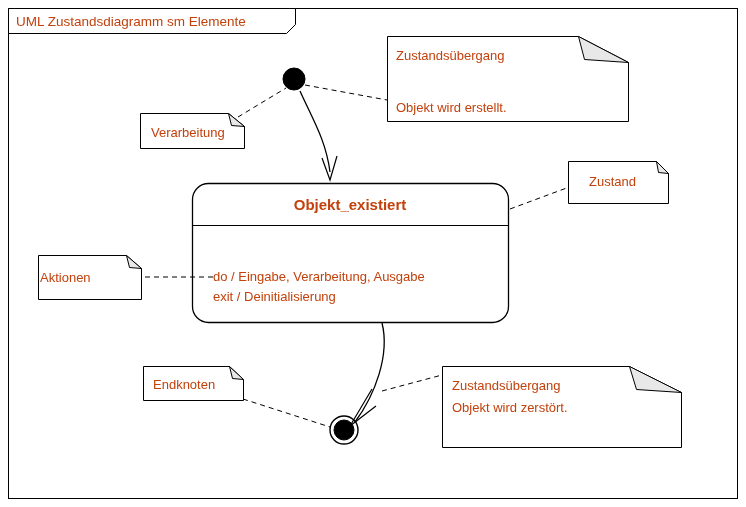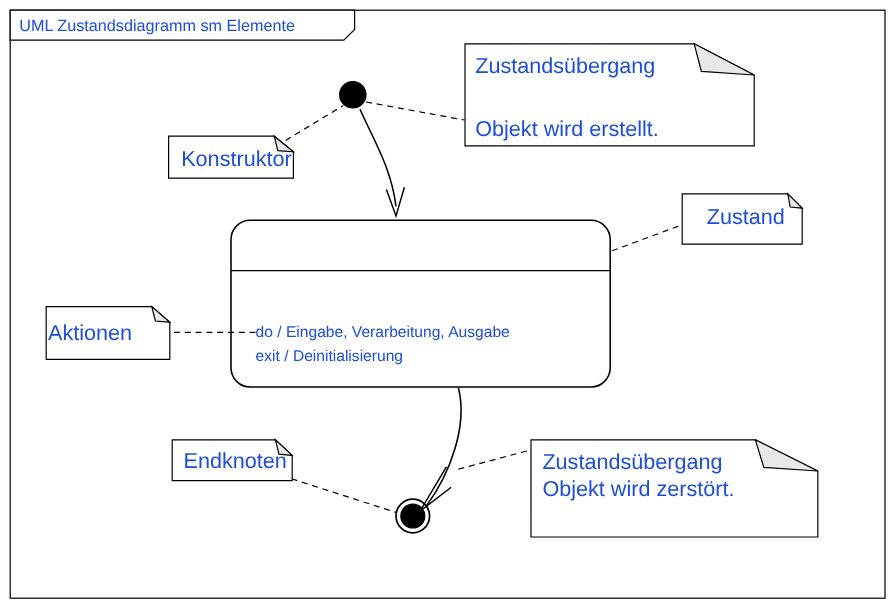--- a/index.html
+++ b/index.html
@@ -19,34 +19,34 @@
     position: absolute;
     left: 0;
     top: 0;
     width: 746px;
     height: 507px;
   }
   .txt {
     position: absolute;
     font-family: "Liberation Sans", sans-serif;
     font-size: 13px;
-    color: #1d4ed8;
+    color: #c2410c;
     white-space: pre;
     line-height: 17px;
   }
   .frame-title {
     font-size: 13.5px;
   }
   .state-title {
     font-weight: bold;
     font-size: 15px;
     text-align: center;
   }
   .note-text {
-    font-size: 18px;
+    font-size: 13px;
   }
 </style>
 </head>
 <body>
 
 <div id="canvas">
 
   <svg id="diagram-svg" viewBox="0 0 746 507">
 
     <rect x="8.5" y="8.5" width="729" height="490" fill="#ffffff" stroke="#000000" stroke-width="1"></rect>
@@ -88,25 +88,26 @@
 
     <path d="M 143.5 366.5 L 229.5 366.5 L 243.5 379.5 L 243.5 400.5 L 143.5 400.5 Z" fill="#ffffff" stroke="#000000" stroke-width="1"></path>
     <path d="M 229.5 366.5 L 243.5 379.5 L 232.5 378.5 Z" fill="#e8e8e8" stroke="#000000" stroke-width="1"></path>
 
     <path d="M 442.5 366.5 L 629.5 366.5 L 681.5 392.5 L 681.5 447.5 L 442.5 447.5 Z" fill="#ffffff" stroke="#000000" stroke-width="1"></path>
     <path d="M 629.5 366.5 L 681.5 392.5 L 636.5 389.5 Z" fill="#e8e8e8" stroke="#000000" stroke-width="1"></path>
   </svg>
 
   <div class="txt frame-title" style="left:16px; top:13px;">UML Zustandsdiagramm sm Elemente</div>
 
+  <div class="txt state-title" style="left:192px; top:196px; width:316px;">Objekt_existiert</div>
 
   <div class="txt" style="left:213px; top:268px;text-align:right;">do / Eingabe, Verarbeitung, Ausgabe</div>
   <div class="txt" style="left:213px; top:288px;text-align:center;">exit / Deinitialisierung</div>
 
-  <div class="txt note-text" style="left:151px; top:124px;">Konstruktor</div>
+  <div class="txt note-text" style="left:151px; top:124px;">Verarbeitung</div>
 
   <div class="txt note-text" style="left:396px; top:47px;">Zustandsübergang</div>
   <div class="txt note-text" style="left:396px; top:69px;margin-top:30px;">Objekt wird erstellt.</div>
 
   <div class="txt note-text" style="left:589px; top:173px;">Zustand</div>
 
   <div class="txt note-text" style="left:40px; top:269px;">Aktionen</div>
 
   <div class="txt note-text" style="left:153px; top:376px;">Endknoten</div>
 

